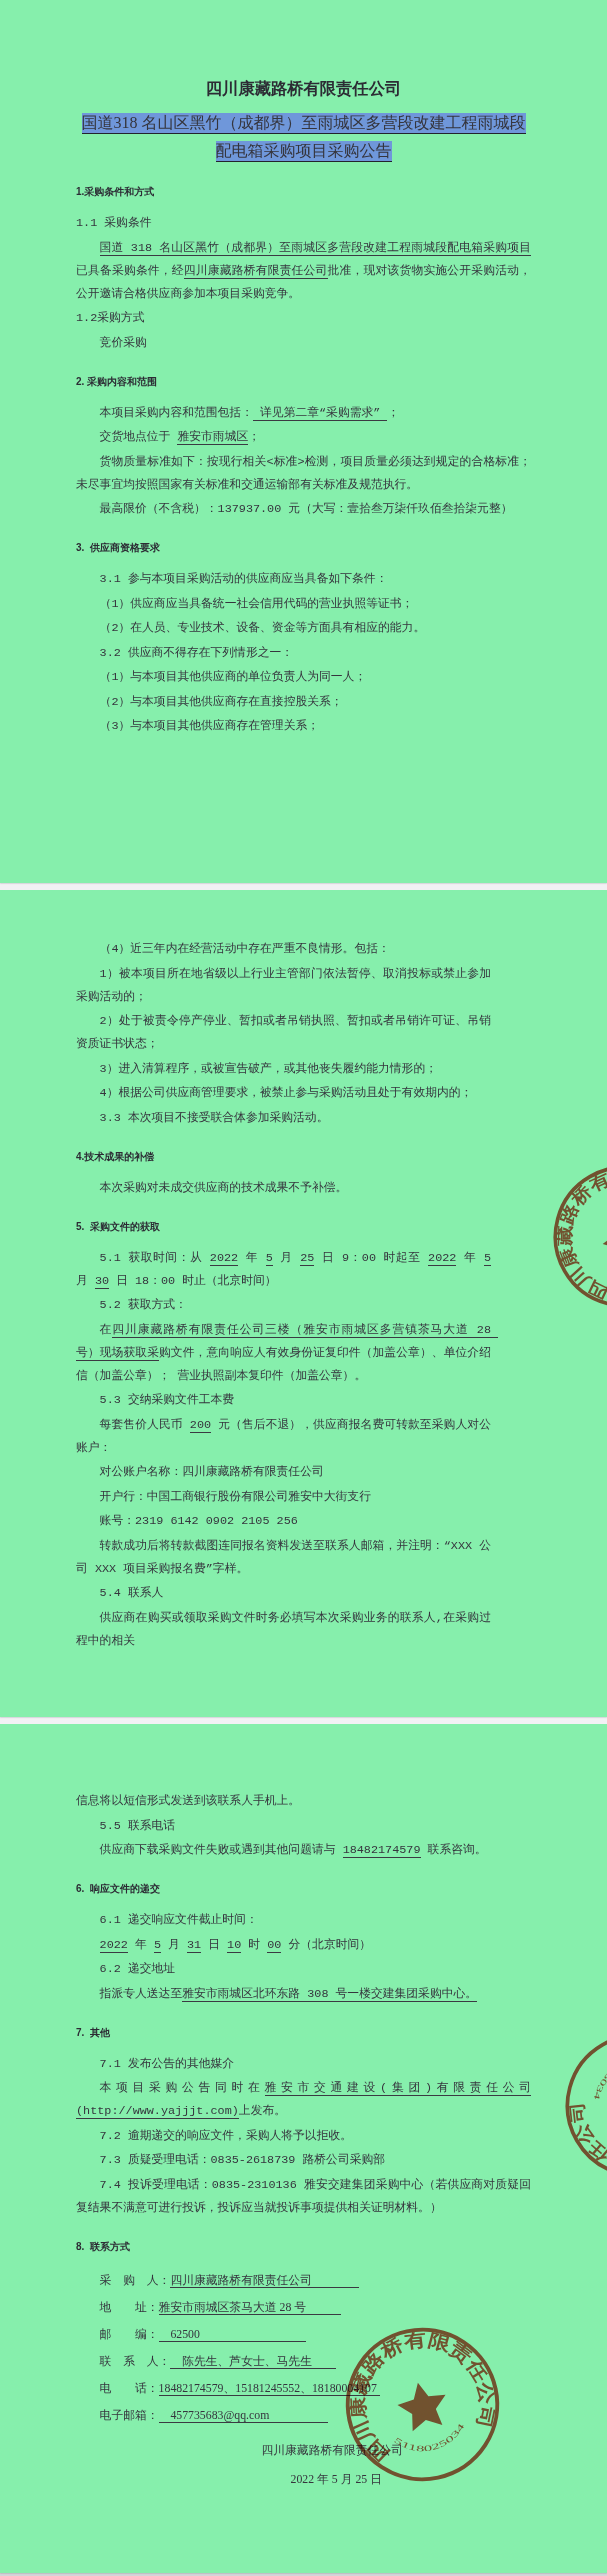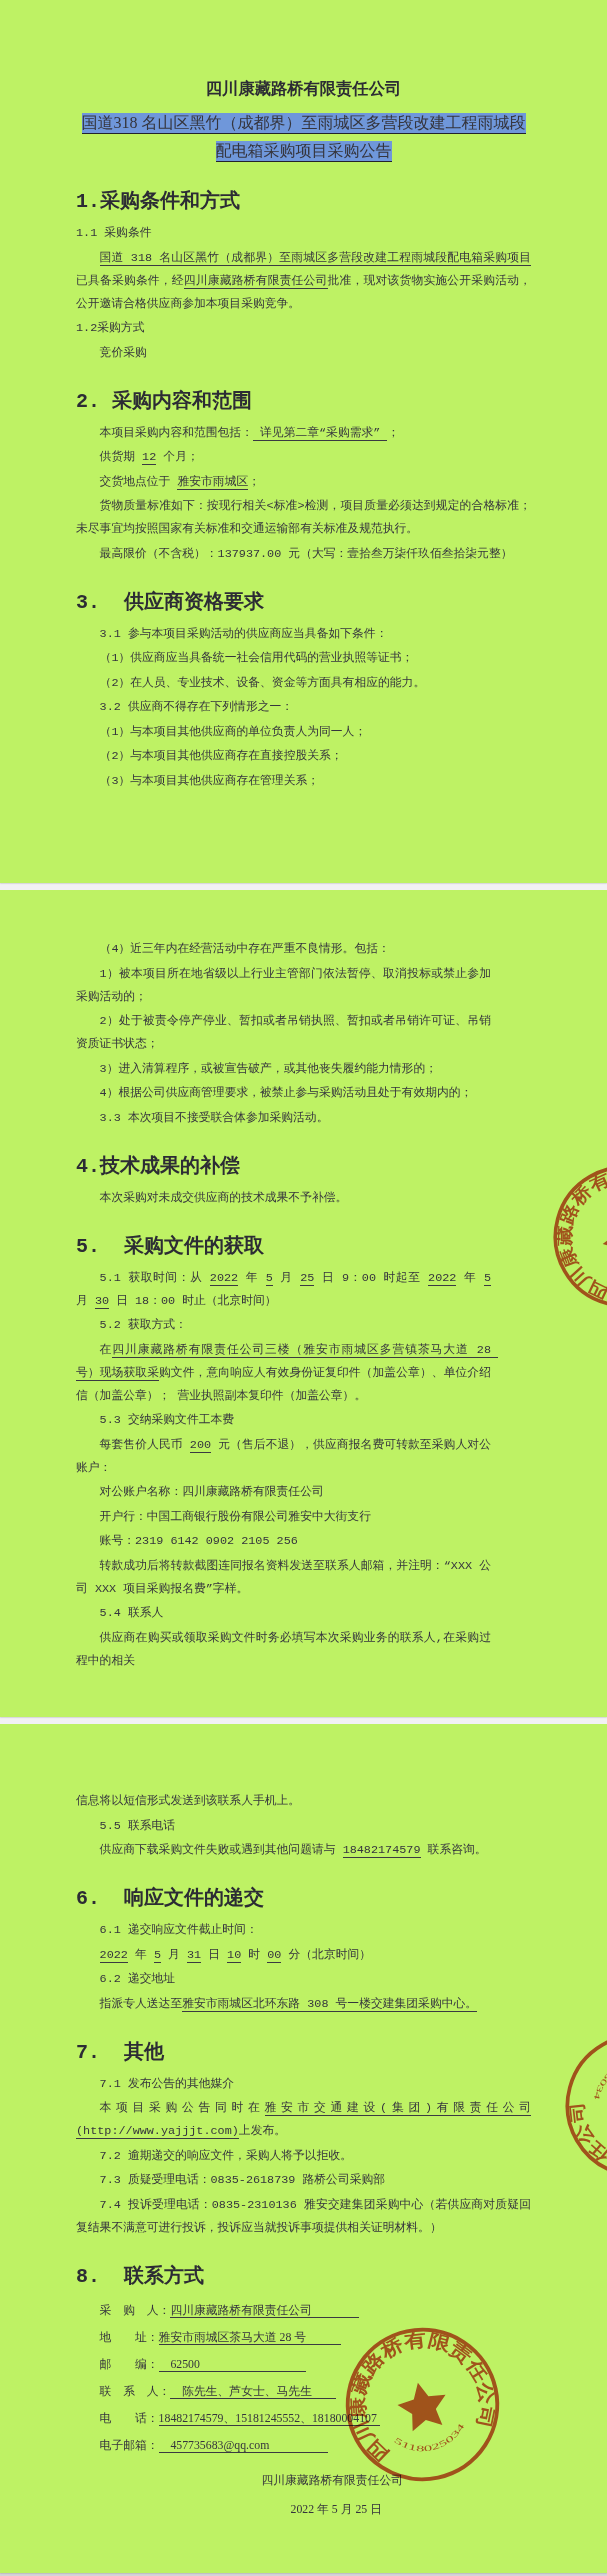--- a/index.html
+++ b/index.html
@@ -5,21 +5,21 @@
   html,body{margin:0;padding:0;}
   body{
     width:607px;
     background:#f2f1f4;
     font-family:"Liberation Serif", serif;
     color:#35353d;
   }
   .page{
     position:relative;
     width:607px;
-    background:#bef264;
+    background:#86efac;
     overflow:hidden;
     box-sizing:border-box;
     box-shadow:0 0.8px 1.5px rgba(60,55,70,.35);
   }
   #page1{height:883px;padding:76px 76px 0 76px;}
   #page2{height:827px;padding:47px 116px 0 76px;margin-top:6.8px;}
   #page3{height:849px;padding:65px 76px 0 76px;margin-top:6.8px;}
   .doc-title{
     text-align:center;
     font-family:"Liberation Sans", sans-serif;
@@ -38,25 +38,25 @@
     margin:0 auto 10.6px auto;
   }
   .hl{
     background:#6f97da;
     border-bottom:1.1px solid #23232c;
     box-decoration-break:clone;
     -webkit-box-decoration-break:clone;
     padding:0.8px 0 1.5px 0;
   }
   .sec-heading{
-    font-family:Liberation Mono, monospace;
+    font-family:Liberation Sans, sans-serif;
     font-weight:bold;
-    font-size:20px;
-    line-height:23px;
-    margin:25px 0 9px 0;
+    font-size:10px;
+    line-height:23px;
+    margin:15px 0 9px 0;
     color:#2c2c34;
     white-space:pre-wrap;
   }
   .para{
     font-size:11.8px;
     line-height:23px;
     margin:1.5px 0;
     white-space:pre-wrap;
     text-align:justify;
     font-family:Liberation Mono, monospace;
@@ -105,21 +105,20 @@
   <div class="content">
       <div class="doc-title"><span>四川康藏路桥有限责任公司</span></div>
       <div class="doc-subtitle"><span class="hl">国道318 名山区黑竹（成都界）至雨城区多营段改建工程雨城段配电箱采购项目采购公告</span></div>
       <div class="sec-heading"><span>1.采购条件和方式</span></div>
       <div class="para"><span>1.1 采购条件</span></div>
       <div class="para indent"><span class="u">国道 318 名山区黑竹（成都界）至雨城区多营段改建工程雨城段配电箱采购项目</span><span>已具备采购条件，经</span><span class="u">四川康藏路桥有限责任公司</span><span>批准，现对该货物实施公开采购活动，公开邀请合格供应商参加本项目采购竞争。</span></div>
       <div class="para"><span>1.2采购方式</span></div>
       <div class="para indent"><span>竞价采购</span></div>
       <div class="sec-heading"><span>2. 采购内容和范围</span></div>
       <div class="para indent"><span>本项目采购内容和范围包括：</span><span class="u"> 详见第二章“采购需求” </span><span>；</span></div>
-      <div class="para indent"><span>供货期 </span><span class="u">12</span><span> 个月；</span></div>
       <div class="para indent"><span>交货地点位于 </span><span class="u">雅安市雨城区</span><span>；</span></div>
       <div class="para indent"><span>货物质量标准如下：按现行相关&lt;标准&gt;检测，项目质量必须达到规定的合格标准；未尽事宜均按照国家有关标准和交通运输部有关标准及规范执行。</span></div>
       <div class="para indent"><span>最高限价（不含税）：137937.00 元（大写：壹拾叁万柒仟玖佰叁拾柒元整）</span></div>
       <div class="sec-heading"><span>3.  供应商资格要求</span></div>
       <div class="para indent"><span>3.1 参与本项目采购活动的供应商应当具备如下条件：</span></div>
       <div class="para indent"><span>（1）供应商应当具备统一社会信用代码的营业执照等证书；</span></div>
       <div class="para indent"><span>（2）在人员、专业技术、设备、资金等方面具有相应的能力。</span></div>
       <div class="para indent"><span>3.2 供应商不得存在下列情形之一：</span></div>
       <div class="para indent"><span>（1）与本项目其他供应商的单位负责人为同一人；</span></div>
       <div class="para indent"><span>（2）与本项目其他供应商存在直接控股关系；</span></div>

